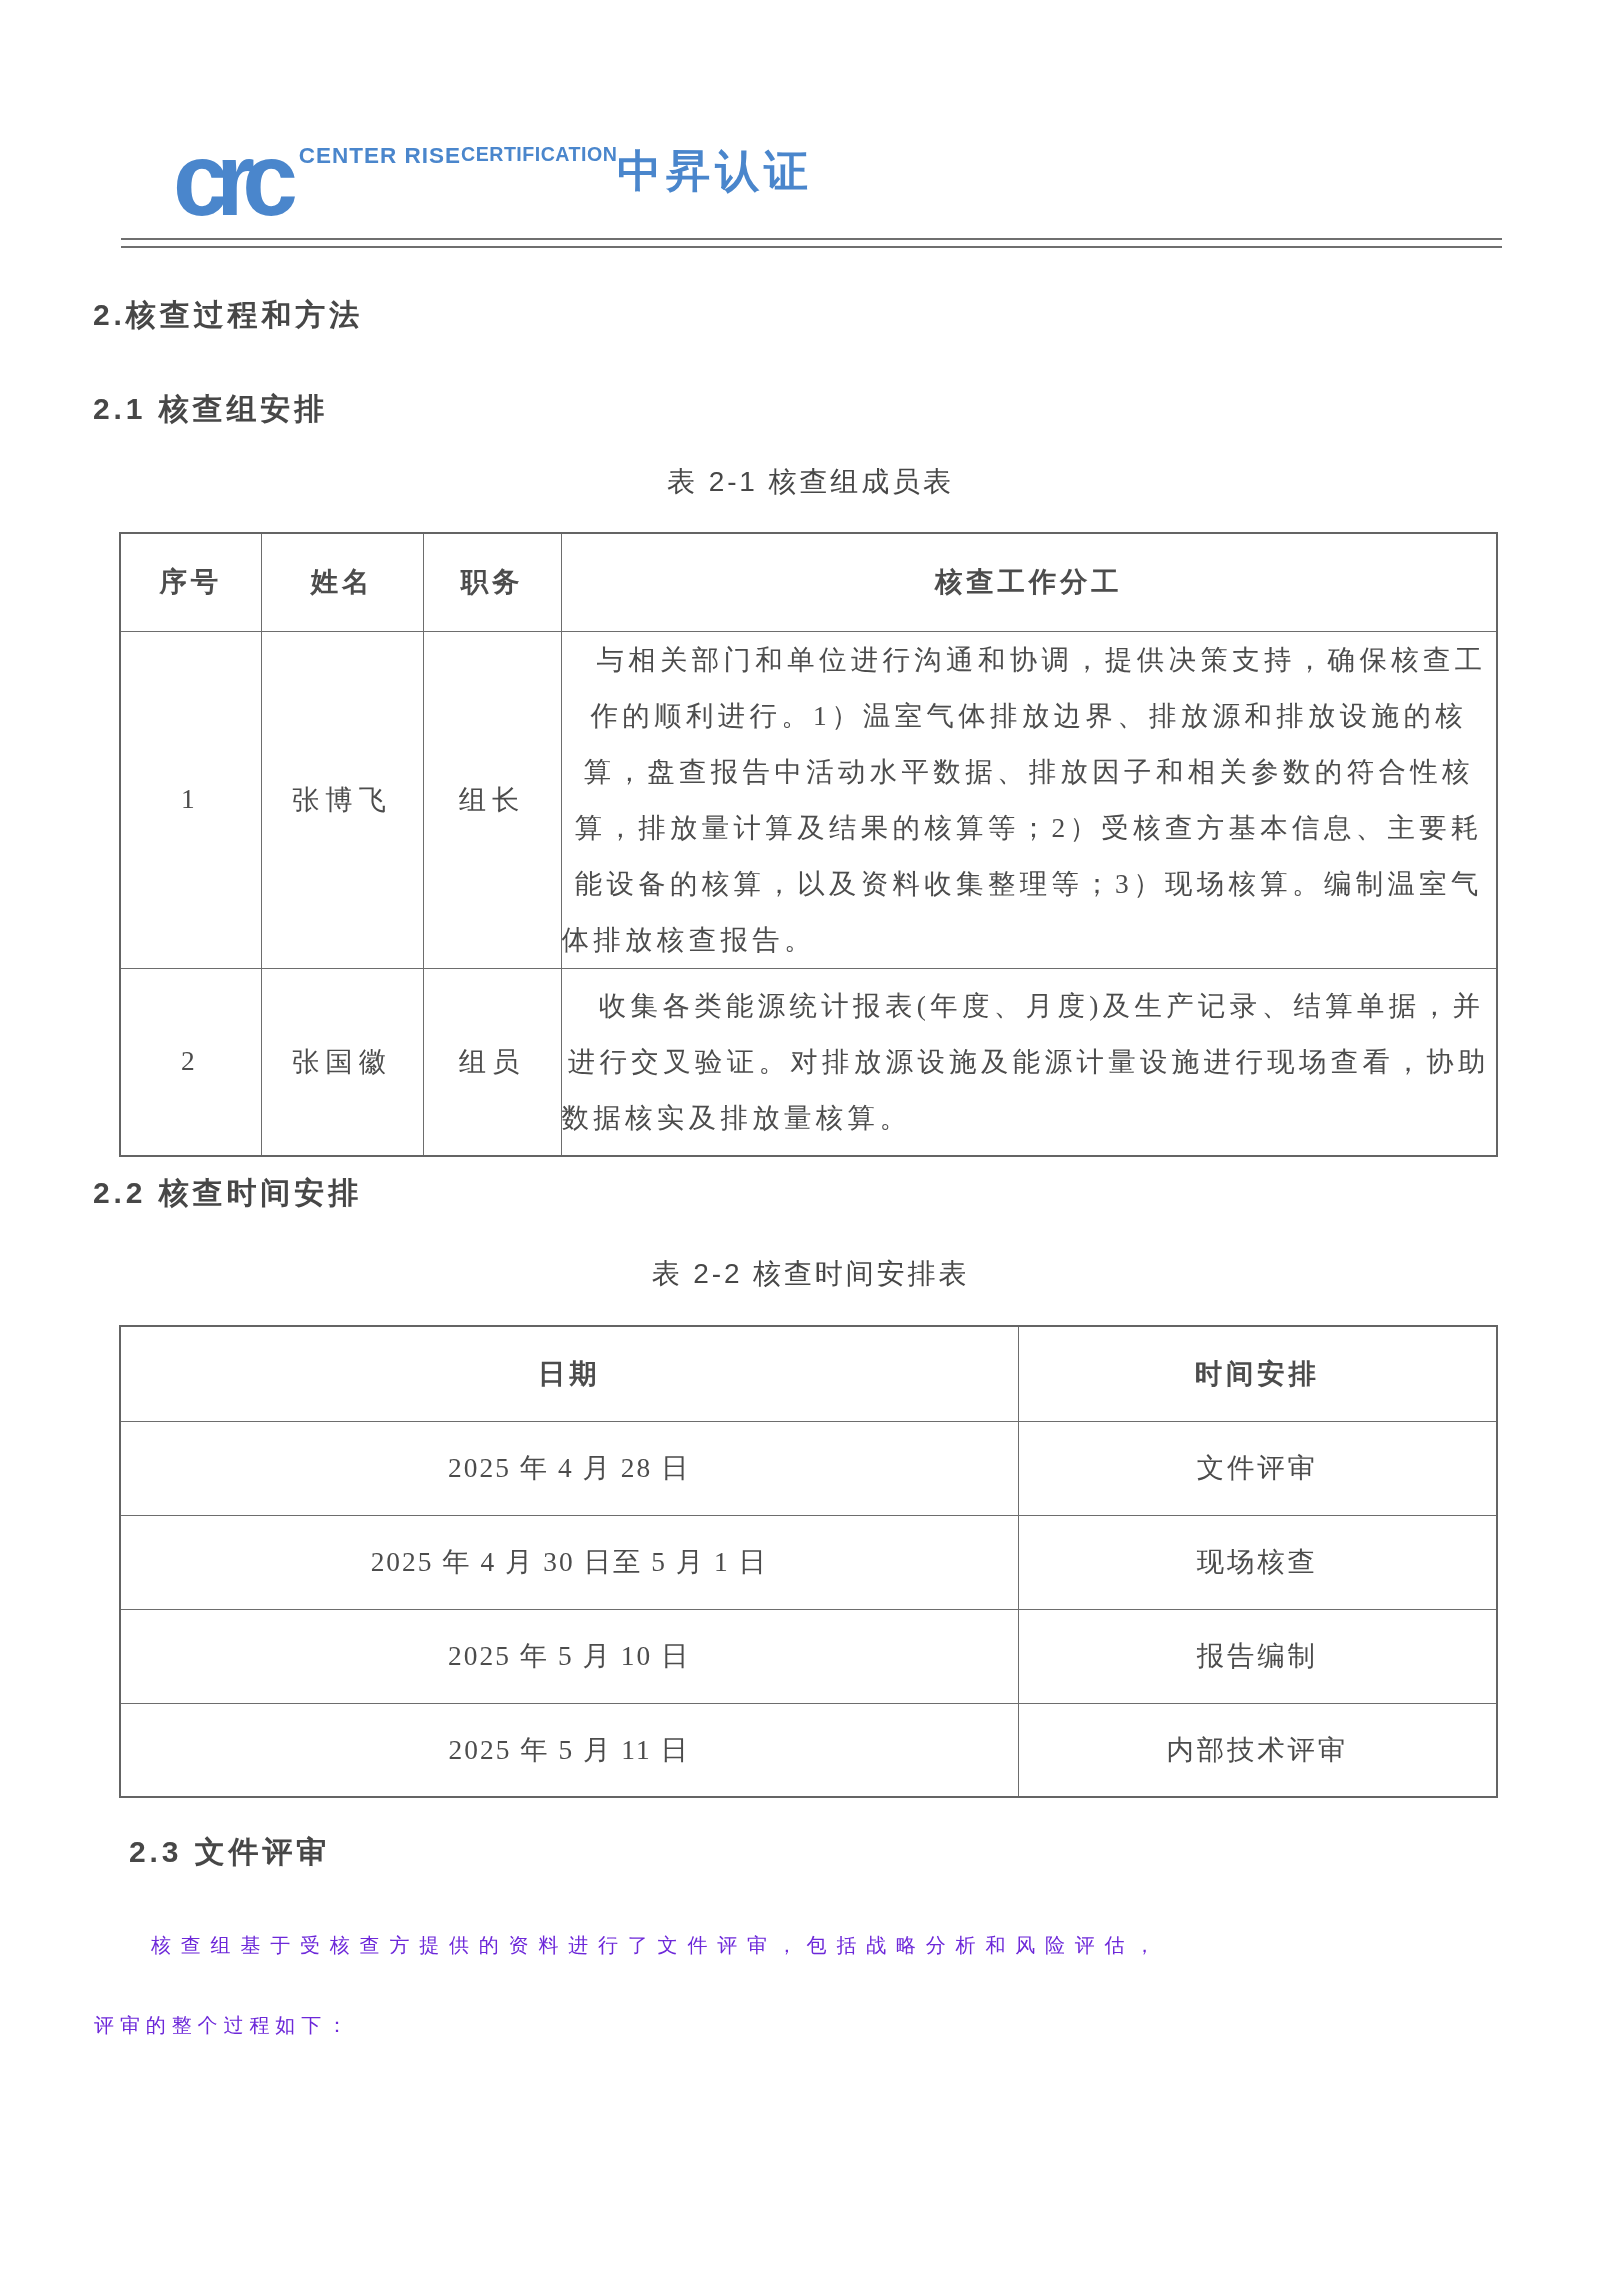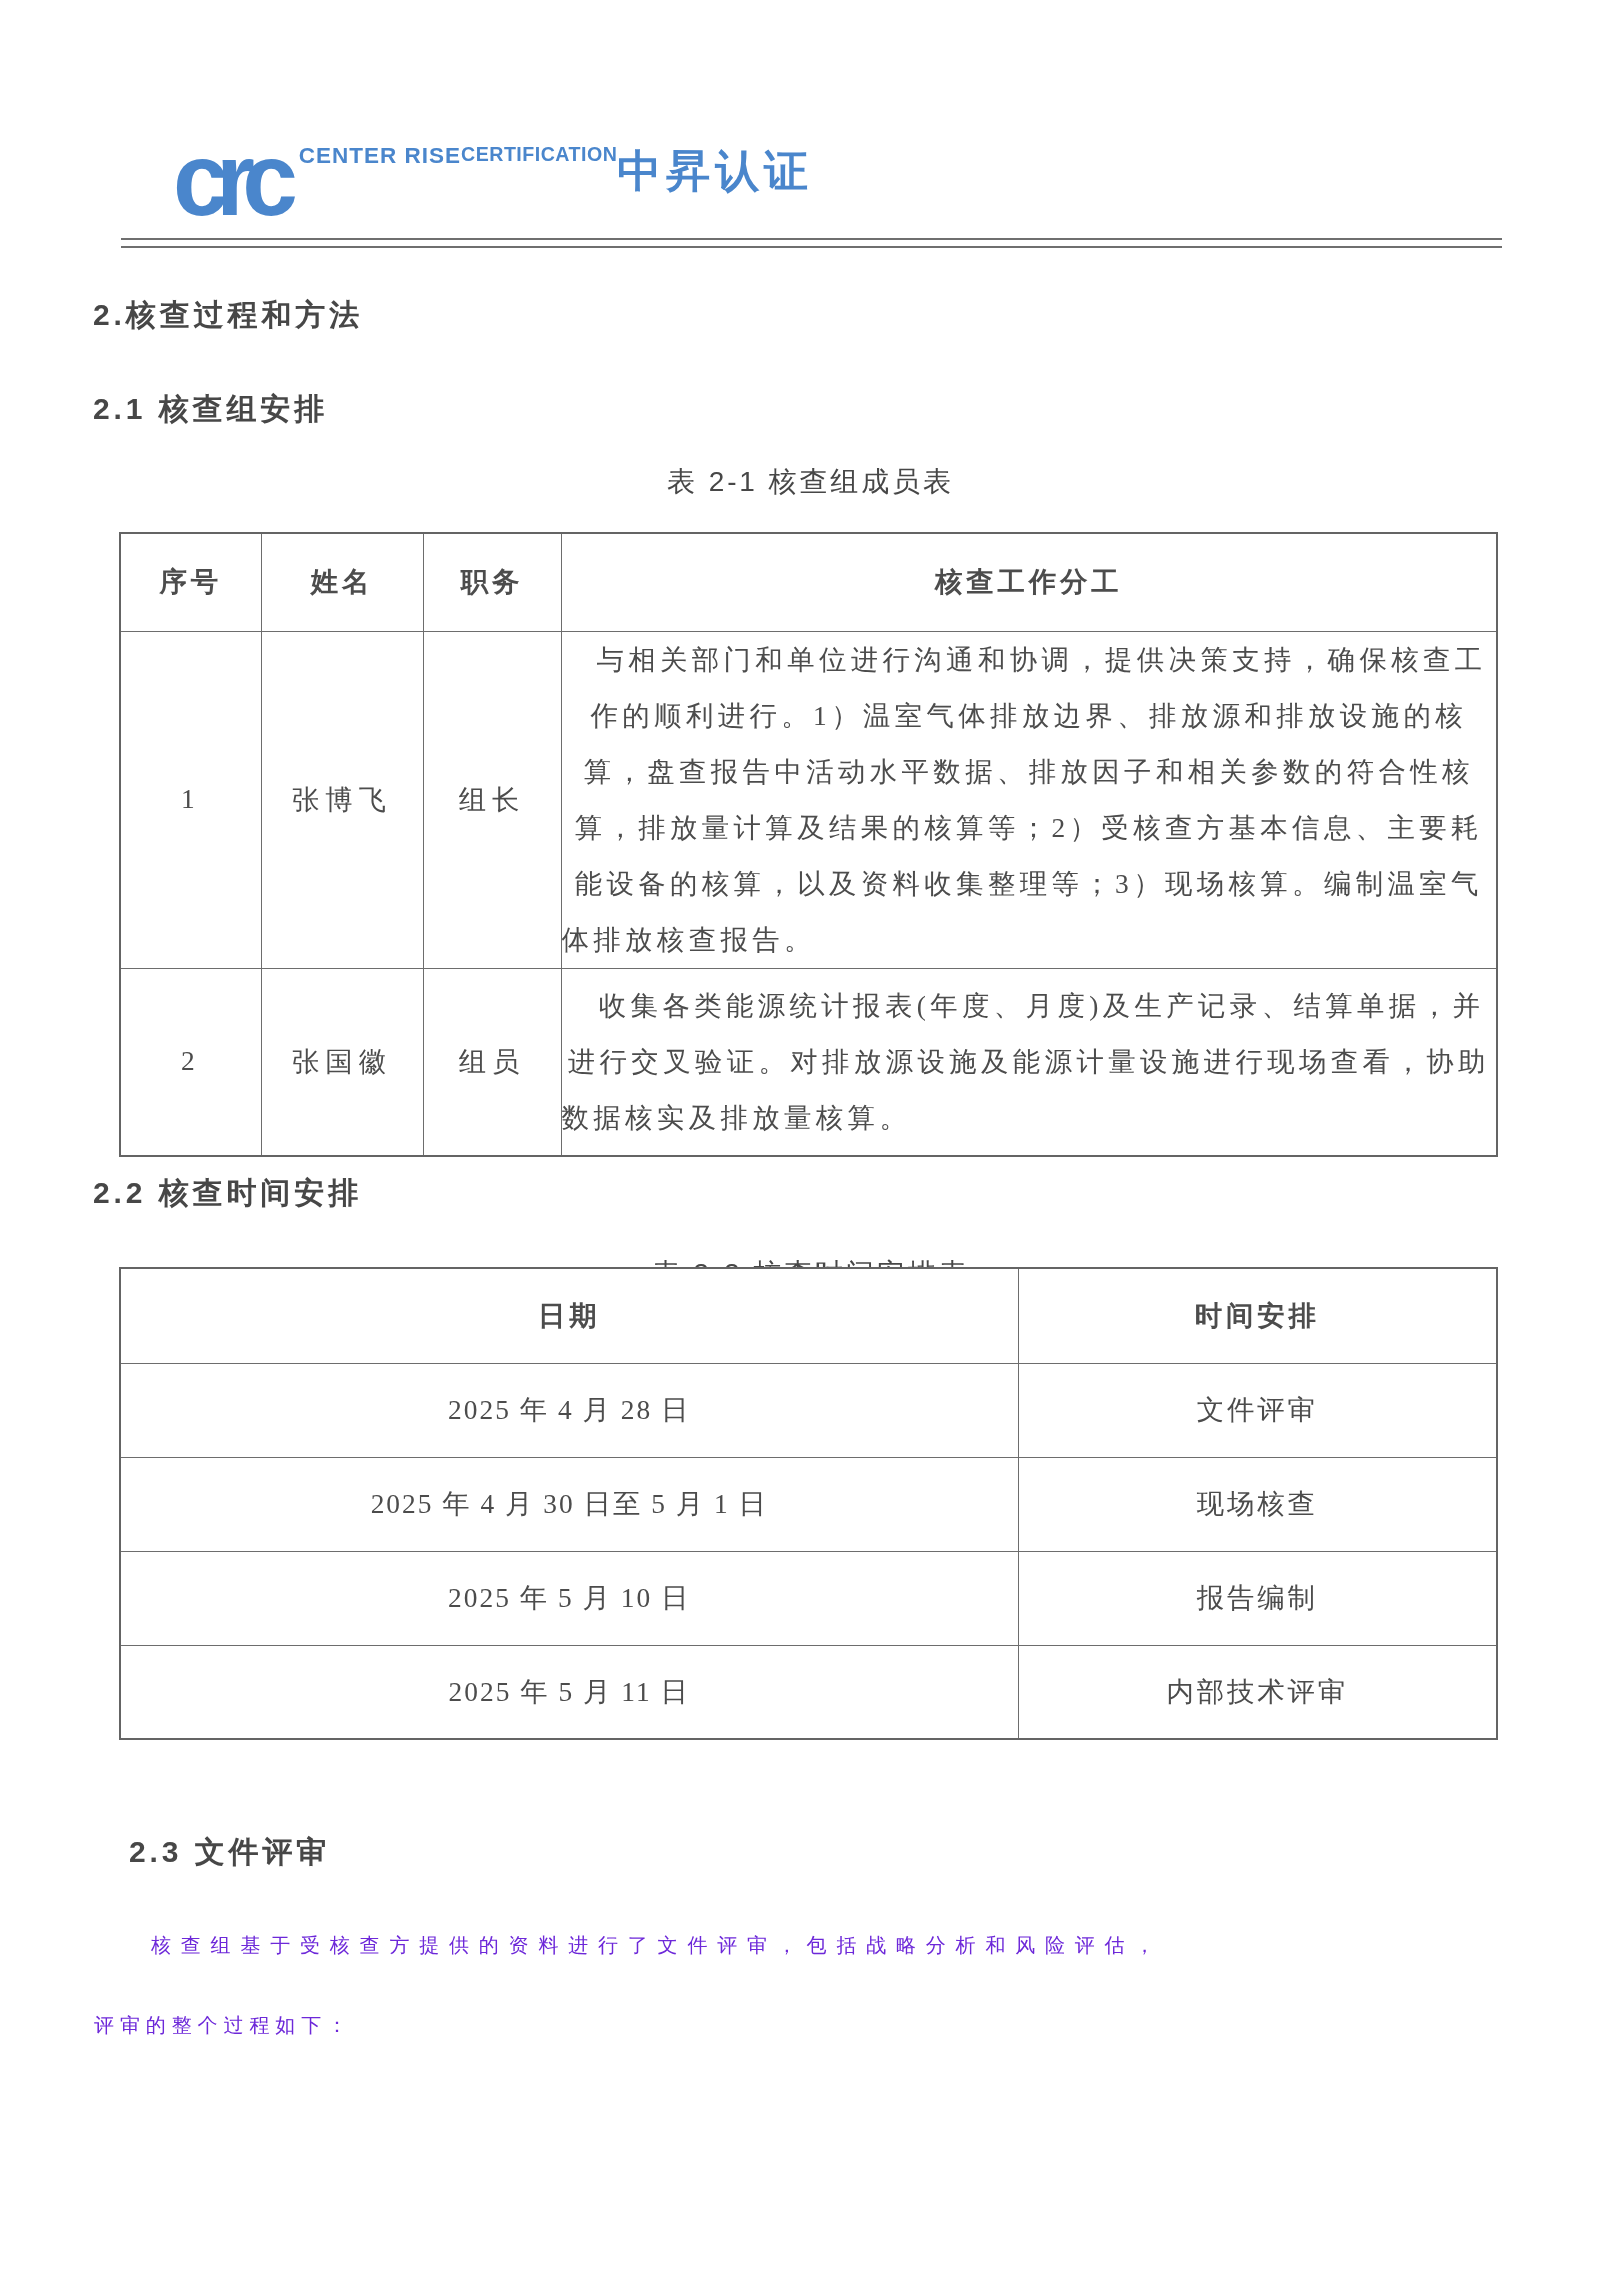--- a/index.html
+++ b/index.html
@@ -37,21 +37,21 @@
   .tbl-title-1{top:463px;}
   .tbl-title-2{top:1255px;}
 
   
   table.doc{position:absolute;left:103px;border-collapse:collapse;table-layout:fixed;
             width:1377px;background:#fff;margin-left:16px;}
   table.doc{border:2.5px solid #646464;}
   table.doc th,table.doc td{border:1.5px solid #6d6d6d;vertical-align:middle;
             text-align:center;padding:0;color:#4c4c4c;}
   table.t1{top:532px;}
-  table.t2{top:1267px;border-radius:22px;}
+  table.t2{top:1325px;border-radius:22px;}
 
   th.head{font-family:"Liberation Sans","DejaVu Sans",sans-serif;font-weight:700;
           font-size:27.4px;letter-spacing:3.9px;color:#4a4a4a;}
   td.plain{font-size:27.4px;letter-spacing:5.9px;}
   td.duty{text-align:justify;text-align-last:left;padding:15.7px 15.7px 15.7px 15.7px;
           font-size:27.4px;line-height:56px;letter-spacing:4.4px;text-indent:25.5px;}
   tr.hdr1{height:98px;}
   tr.row1{height:328px;}
   tr.row2{height:188px;}
   tr.hdr2{height:95px;}

